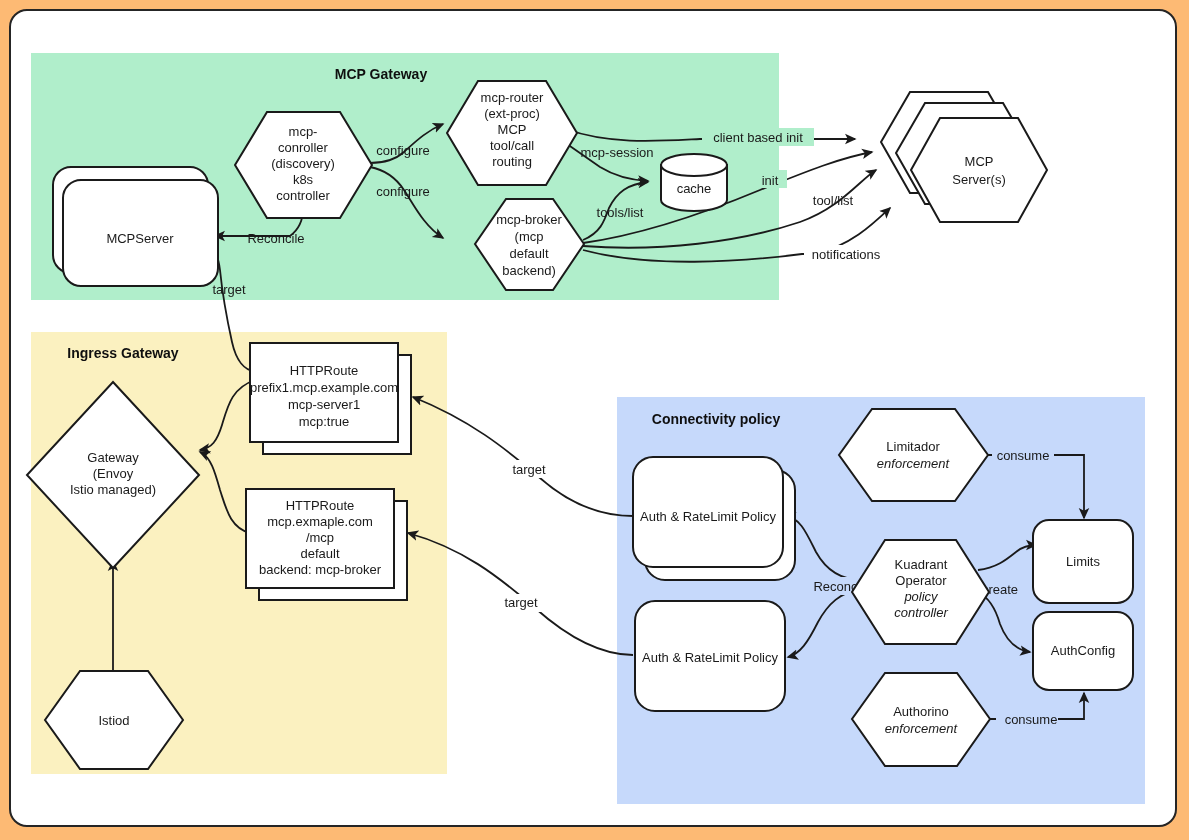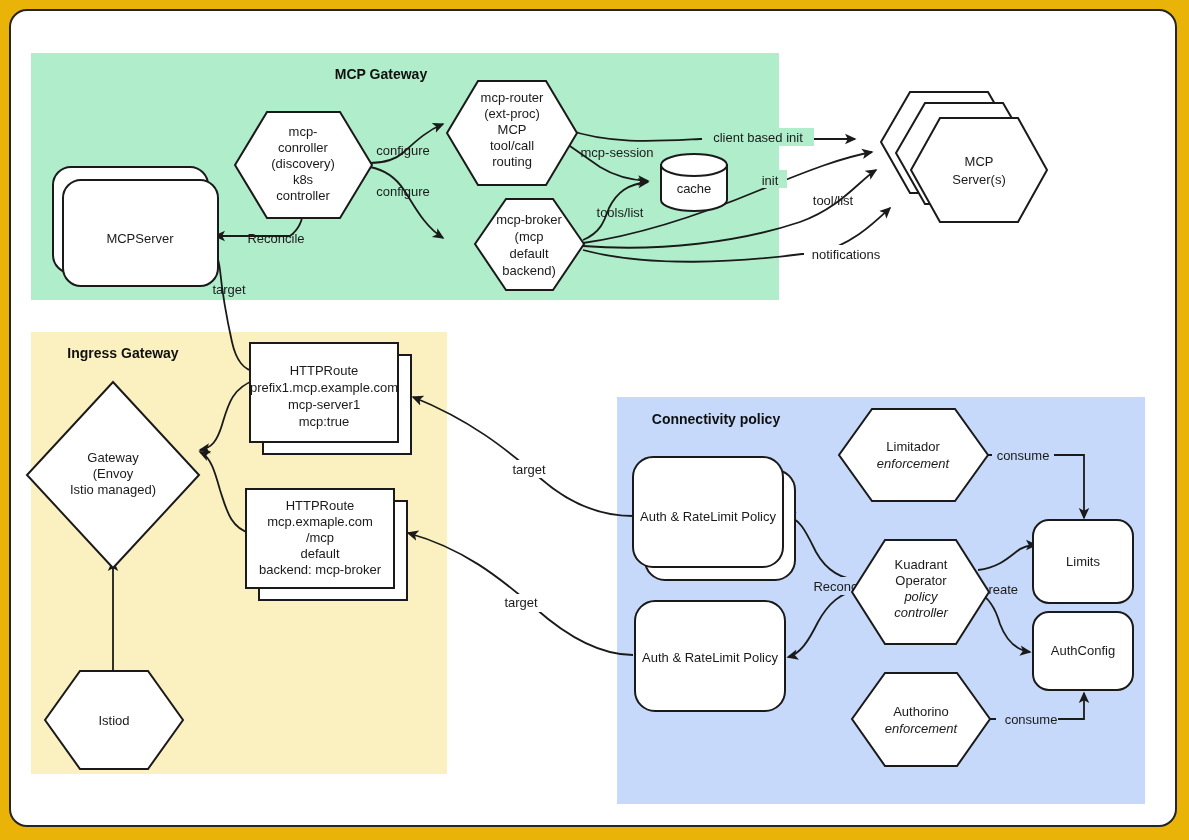--- a/index.html
+++ b/index.html
@@ -6,21 +6,21 @@
   html, body {
     margin: 0;
     padding: 0;
     background: #f0f0f0;
     font-family: "Liberation Sans", sans-serif;
   }
   #page {
     position: relative;
     width: 1189px;
     height: 840px;
-    background: #eab308;
+    background: #fdba74;
     overflow: hidden;
   }
   #frame {
     position: absolute;
     left: 9px;
     top: 9px;
     width: 1168px;
     height: 818px;
     background: #ffffff;
     border: 2px solid #252525;

